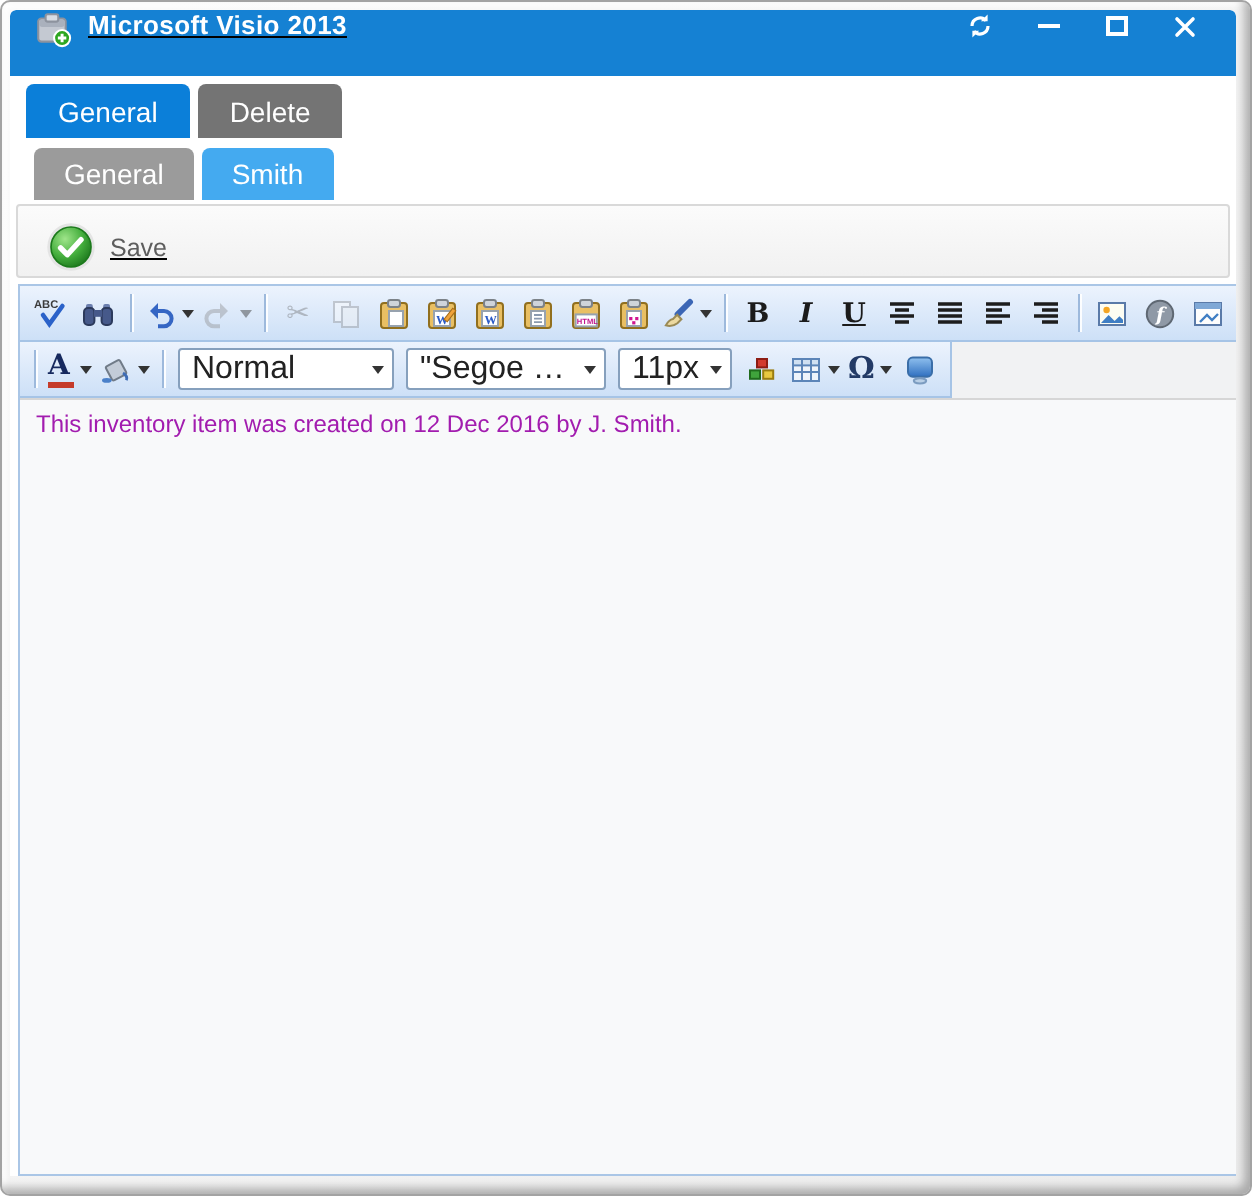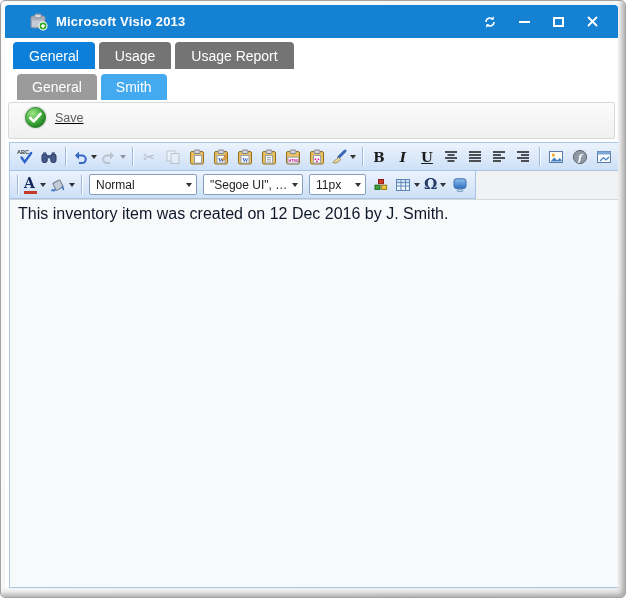--- a/index.html
+++ b/index.html
@@ -10,41 +10,41 @@
     width:626px;height:598px;
     background:linear-gradient(135deg,#fbfbfb,#ececec);
     border:1px solid #a3a3a3;border-radius:5px;
     padding:4px 7px 9px 4px;
     box-shadow:inset -3px -3px 5px rgba(0,0,0,.28), inset 2px 2px 2px rgba(255,255,255,.9);
     position:relative;
   }
   .window-inner{width:100%;height:100%;background:#fff;display:flex;flex-direction:column;border-radius:3px 3px 0 0;overflow:hidden;}
 
   
-  .titlebar{height:33px;background:#1581d3;display:flex;align-items:center;padding:0 10px 0 24px;border-radius:3px 3px 0 0;flex:none;}
+  .titlebar{height:33px;background:#1581d3;display:flex;align-items:flex-start;padding:0 10px 0 12px;border-radius:3px 3px 0 0;flex:none;text-decoration:underline;}
   .app-icon{width:19px;height:19px;display:flex;align-items:center;justify-content:center;margin-right:8px;}
   .title{color:#fff;font-weight:bold;font-size:13px;letter-spacing:.2px;}
   .tb-controls{margin-left:auto;display:flex;align-items:center;gap:18px;padding-right:8px;}
   .tbc{width:16px;height:16px;display:flex;align-items:center;justify-content:center;cursor:pointer;}
   .min-bar{width:11px;height:2px;background:#fff;}
   .max-box{width:11px;height:10px;border:2px solid #fff;}
 
   
   .tabrow{display:flex;gap:4px;flex:none;background:#fff;}
   .tabrow1{padding:4px 0 0 8px;}
   .tabrow2{padding:5px 0 0 12px;}
   .tab{color:#fff;font-size:14px;display:flex;align-items:center;justify-content:center;border-radius:4px 4px 0 0;cursor:pointer;}
   .tabrow1 .tab{height:27px;padding:0 16px;background:#747474;}
   .tabrow1 .tab.active{background:#0b7fd9;}
   .tabrow2 .tab{height:26px;padding:0 15px;background:#9b9b9b;}
   .tabrow2 .tab.active2{background:#44aaf0;}
 
   
   .action-bar{flex:none;margin:2px 3px 0 3px;height:37px;background:linear-gradient(#fbfbfb,#f1f1f1);
-    border:1px solid #d9d9d9;border-radius:2px;display:flex;align-items:flex-start;padding:0 8px;gap:14px;text-decoration:underline;}
+    border:1px solid #d9d9d9;border-radius:2px;display:flex;align-items:flex-end;padding:0 8px;gap:14px;text-decoration:underline;}
   .action-btn{display:flex;align-items:center;gap:7px;padding:2px 6px;cursor:pointer;border-radius:3px;}
   .action-label{color:#5d5d5d;font-size:12.5px;}
 
   
   .editor{flex:1;display:flex;flex-direction:column;margin:3px 0 0 4px;border:1px solid #aac6e6;border-right:none;overflow:hidden;}
   .tb-row{height:28px;display:flex;align-items:center;background:linear-gradient(#ecf3fd,#cde0f7);
     border-bottom:1px solid #a6c4e6;padding:0 3px;flex:none;white-space:nowrap;overflow:hidden;}
   .tb-row2-wrap{flex:none;background:#f1f2f3;border-bottom:1px solid #d6d6d6;}
   .tb-row2{width:466px;border-right:1px solid #a6c4e6;}
   .tbtn{min-width:24px;height:24px;display:inline-flex;align-items:center;justify-content:center;border-radius:3px;cursor:pointer;flex:none;}
@@ -53,28 +53,28 @@
   .caret{display:inline-block;width:0;height:0;border-left:3px solid transparent;border-right:3px solid transparent;border-top:4px solid #333;margin-left:3px;flex:none;}
   .disabled{opacity:.45;filter:saturate(.15);}
   .glyph-cut{font-family:"DejaVu Sans",sans-serif;font-size:14px;color:#6d7b90;line-height:1;}
   .bld{font-family:"DejaVu Serif",serif;font-weight:bold;font-size:13.5px;color:#1b1b1b;}
   .itl{font-family:"DejaVu Serif",serif;font-style:italic;font-weight:bold;font-size:13.5px;color:#1b1b1b;}
   .und{font-family:"DejaVu Serif",serif;font-weight:bold;font-size:13.5px;color:#1b1b1b;text-decoration:underline;}
   .omega{font-family:"DejaVu Serif",serif;font-weight:bold;font-size:15px;color:#223a66;line-height:1;}
   .fcA{font-family:"DejaVu Serif",serif;font-weight:bold;font-size:14px;color:#16295e;line-height:1;display:block;}
   .colorbar{display:block;width:13px;height:3px;background:#c53b2a;margin-top:1px;}
   .combo{height:21px;background:#fff;border:1px solid #86a0bd;border-radius:2px;display:inline-flex;align-items:center;
-    padding:0 4px 0 6px;margin:0 3px;font-size:12px;color:#222;cursor:pointer;flex:none;}
+    padding:0 4px 0 6px;margin:0 3px;font-size:16px;color:#222;cursor:pointer;flex:none;}
   .combo .combo-val{flex:1;overflow:hidden;text-overflow:ellipsis;white-space:nowrap;}
   .combo-style{width:108px;}
   .combo-font{width:100px;}
   .combo-size{width:57px;}
 
   
-  .editor-content{flex:1;background:#f8f9fa;padding:5px 8px;font-size:16px;color:#0f172a;cursor:text;overflow:hidden;}
+  .editor-content{flex:1;background:#f8f9fa;padding:5px 8px;font-size:12px;color:#a21caf;cursor:text;overflow:hidden;}
 
   svg{display:block;}
   .defs{position:absolute;width:0;height:0;overflow:hidden;}
 </style>
 </head>
 <body>
 
 <svg class="defs" aria-hidden="true">
   <defs>
     <radialGradient id="gGreen" cx="35%" cy="30%" r="75%">
@@ -126,22 +126,21 @@
         <span class="tbc">
           <svg width="11" height="11" viewBox="0 0 11 11">
               <path d="M1.5 1.5l8 8M9.5 1.5l-8 8" stroke="#fff" stroke-width="1.8" stroke-linecap="round"></path>
             </svg>
         </span>
       </div>
     </div>
 
     <div class="tabrow tabrow1">
       <div class="tab active">General</div>
-      <div class="tab">Usage</div>
-      <div class="tab">Usage Report</div>
+      <div class="tab">Delete</div>
     </div>
 
     <div class="tabrow tabrow2">
       <div class="tab">General</div>
       <div class="tab active2">Smith</div>
     </div>
 
     <div class="action-bar">
       <div class="action-btn">
         <span>

